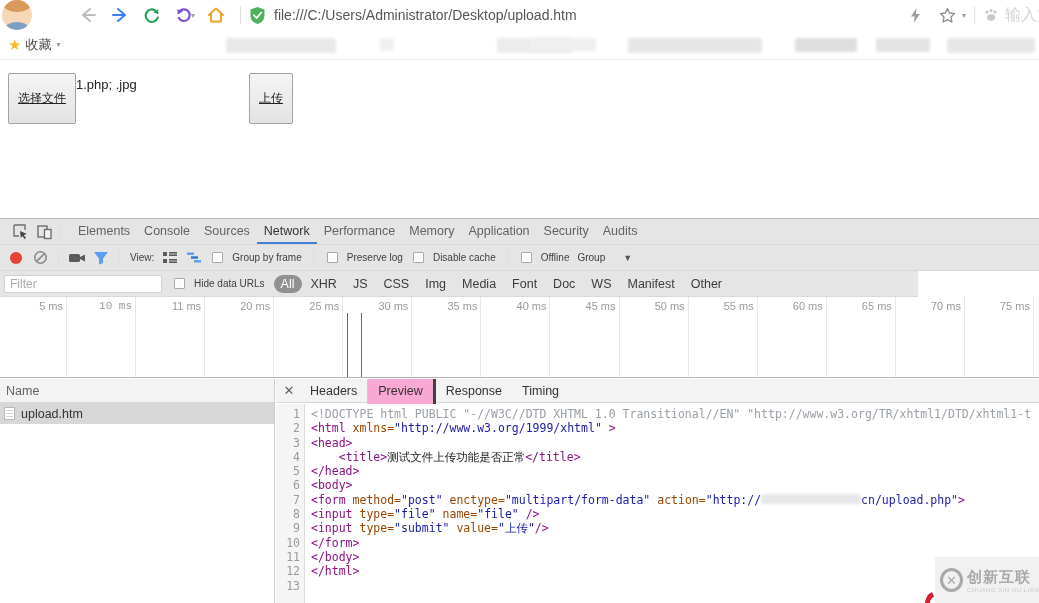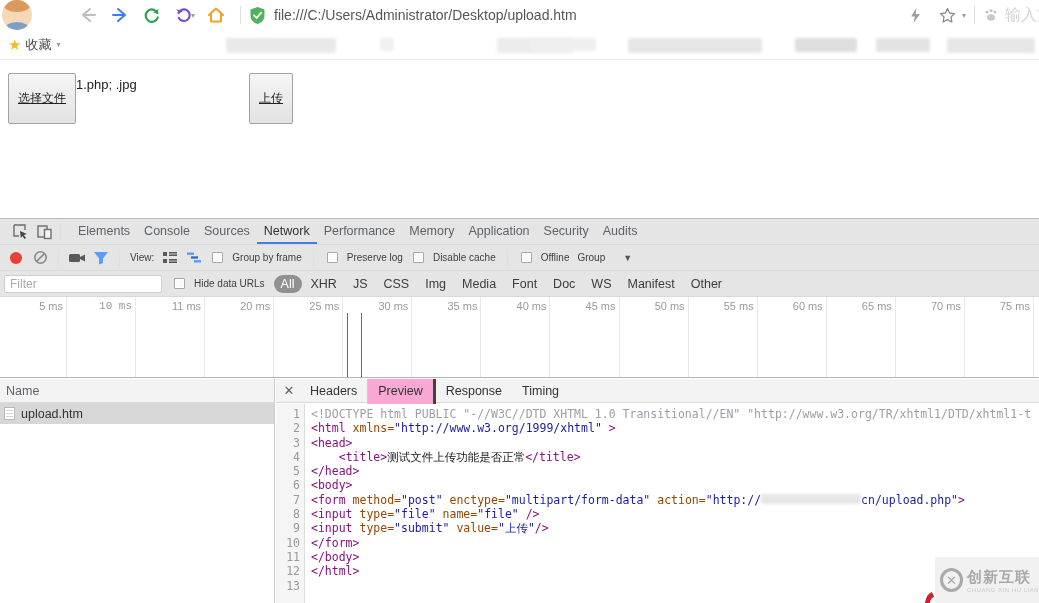--- a/index.html
+++ b/index.html
@@ -45,21 +45,21 @@
   #dt-tabs { display:flex; height:100%; margin-left:6px; }
   .dt-tab { padding:0 7px; display:flex; align-items:center; height:100%; color:#5f6368; cursor:default; border-bottom:2px solid transparent; font-size:12.5px; }
   .dt-tab.active { color:#333; border-bottom:2px solid #437fd7; }
 
   #dt-toolbar { position:absolute; left:0; top:26px; width:1039px; height:26px; }
   #dt-toolbar > * { flex:0 0 auto; }
   .tb-label { margin:16px 4px; color:#404040; font-size:10px; }
   .cb { width:11px; height:11px; border:1px solid #a9a9a9; background:#fbfbfb; display:inline-block; margin:0 5px 0 6px; border-radius:1px; box-shadow:inset 0 0 0 1px #fff; }
   .dd-caret { font-size:9px; color:#555; margin-left:14px; }
 
-  #dt-filterbar { position:absolute; left:0; top:52px; width:1039px; height:26px; }
+  #dt-filterbar { position:absolute; left:0; top:52px; width:918px; height:26px; }
   #filter-input { width:158px; height:18px; margin-left:4px; border:1px solid #cfcfcf; border-radius:2px; font-size:12px; padding:0 5px; color:#333; font-family:"Liberation Sans",sans-serif; }
   #filter-input::placeholder { color:#aaa; }
   .pill { margin:0 1px; padding:2px 7px; border-radius:9px; color:#3c3c3c; font-size:12.5px; }
   .pill.active { background:#919191; color:#fff; }
   #type-pills { display:flex; align-items:center; margin-left:4px; }
 
   #waterfall { position:absolute; left:0; top:78px; width:1039px; height:81px; background:#fff; border-bottom:1px solid #b4b4b4; overflow:hidden; }
   .grid-line { position:absolute; top:0; bottom:0; width:1px; background:#e8e8e8; }
   .tick-label { position:absolute; top:3px; font-size:11px; color:#9a9a9a; text-align:right; width:76px; }
   .event-line { position:absolute; top:16px; bottom:0; width:1px; }

